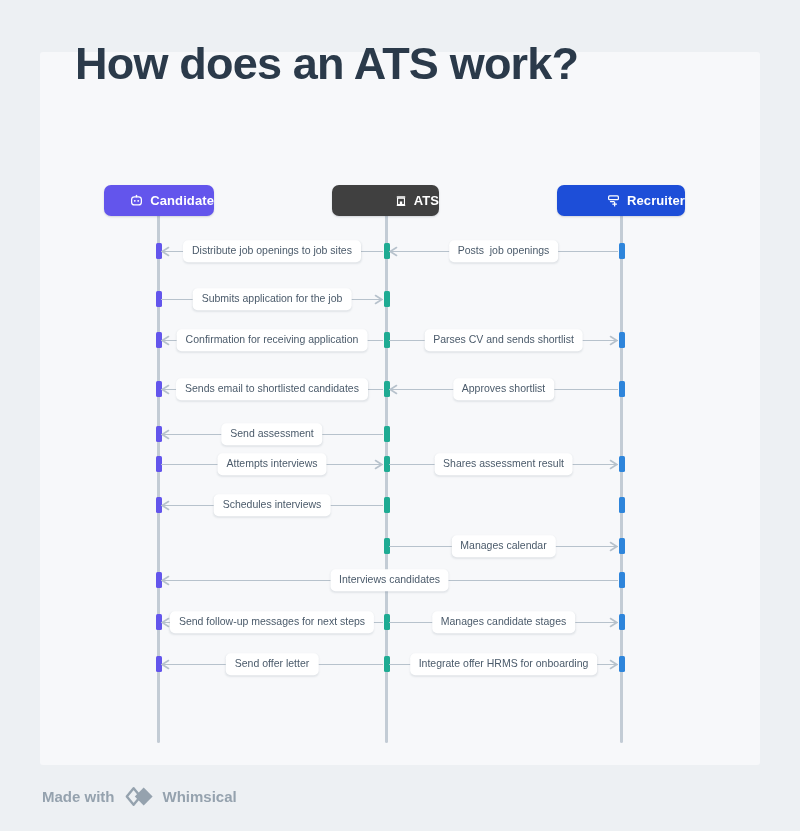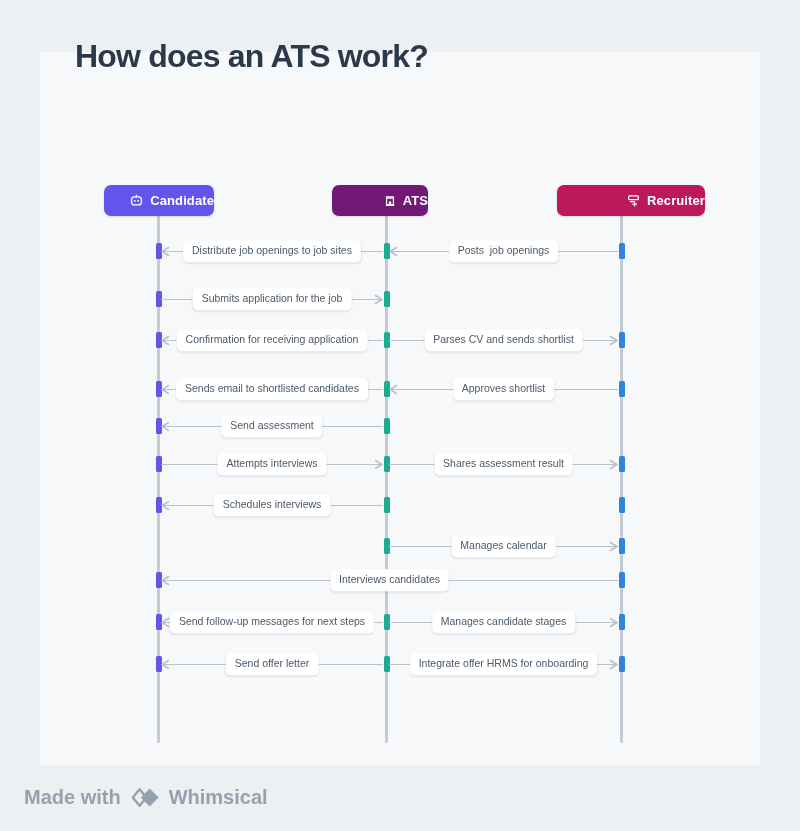--- a/index.html
+++ b/index.html
@@ -14,21 +14,21 @@
 
   
   .card{
     position:absolute;left:40px;top:52px;width:720px;height:713px;
     background:#f7f8fa;border-radius:3px;
   }
 
   
   .title{
     position:absolute;left:75px;top:38px;
-    font-size:32px;font-weight:bold;letter-spacing:-0.8px;
+    font-size:45px;font-weight:bold;letter-spacing:-0.8px;
     color:#2b3a4a;white-space:nowrap;
   }
 
   
   .diagram{position:absolute;left:0;top:0;width:720px;height:713px;}
 
   
   .lifeline{
     position:absolute;top:163px;width:3px;height:528px;
     background:#c3ccd5;border-radius:2px;
@@ -42,22 +42,22 @@
     position:absolute;top:133px;height:31px;
     border-radius:7px;
     display:flex;align-items:center;justify-content:flex-end;gap:7px;
     color:#ffffff;font-size:13px;font-weight:bold;letter-spacing:.1px;
     box-shadow:0 1px 2px rgba(40,50,70,.18);
     box-sizing:border-box;
   }
   .pill .ic{display:flex;align-items:center;justify-content:center;}
   .pill svg{display:block;}
   .pill.cand{left:64px;width:110px;background:#6355ec;}
-  .pill.ats{left:292px;width:96px;background:#701a75;}
-  .pill.recr{left:517px;width:148px;background:#be185d;}
+  .pill.ats{left:292px;width:107px;background:#404040;}
+  .pill.recr{left:517px;width:128px;background:#1d4ed8;}
 
   
   .row{position:absolute;left:0;width:720px;height:16px;}
 
   
   .act{
     position:absolute;top:0;width:6px;height:16px;border-radius:1.5px;
   }
   .act.cand{left:115.5px;background:#6355ec;}
   .act.ats{left:343.5px;background:#1fab93;}
@@ -81,23 +81,23 @@
     position:absolute;top:50%;left:50%;transform:translate(-50%,-50%);
     background:#ffffff;border-radius:5px;
     padding:5px 9px 6px;
     font-size:10.5px;color:#4a5a6a;white-space:pre;
     box-shadow:0 1px 2px rgba(40,55,75,.10);
     line-height:1;
   }
 
   
   .footer{
-    position:absolute;left:24px;top:786px;
+    position:absolute;left:42px;top:786px;
     display:flex;align-items:center;gap:9px;
-    color:#95a2ae;font-size:20px;font-weight:bold;
+    color:#95a2ae;font-size:15px;font-weight:bold;
   }
   .footer .logo{display:flex;align-items:center;}
   .footer .logo svg{display:block;}
 </style>
 </head>
 <body>
 
 <div id="root">
 
   <div class="card">
@@ -212,21 +212,21 @@
           <div class="seg r">
             <div class="line"></div>
             <div class="head left">
               <svg width="11" height="11" viewBox="0 0 11 11">
                 <path d="M8.5 1.5 L2.2 5.5 L8.5 9.5" fill="none" stroke="#b7c2cc" stroke-width="1.6" stroke-linecap="round" stroke-linejoin="round"></path>
               </svg>
             </div>
             <div class="lbl">Approves shortlist</div>
           </div>
         </div>
-        <div class="row" style="top: 366px; text-align: right;">
+        <div class="row" style="top: 374px; text-align: right;">
           <div class="act cand"></div>
           <div class="act ats"></div>
           <div class="seg l">
             <div class="line"></div>
             <div class="head left">
               <svg width="11" height="11" viewBox="0 0 11 11">
                 <path d="M8.5 1.5 L2.2 5.5 L8.5 9.5" fill="none" stroke="#b7c2cc" stroke-width="1.6" stroke-linecap="round" stroke-linejoin="round"></path>
               </svg>
             </div>
             <div class="lbl">Send assessment</div>

